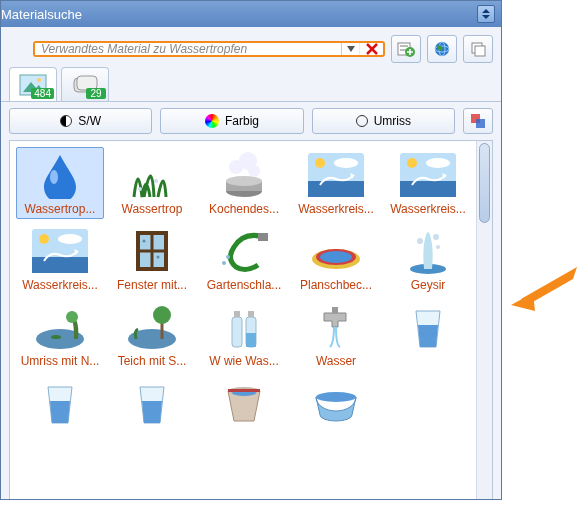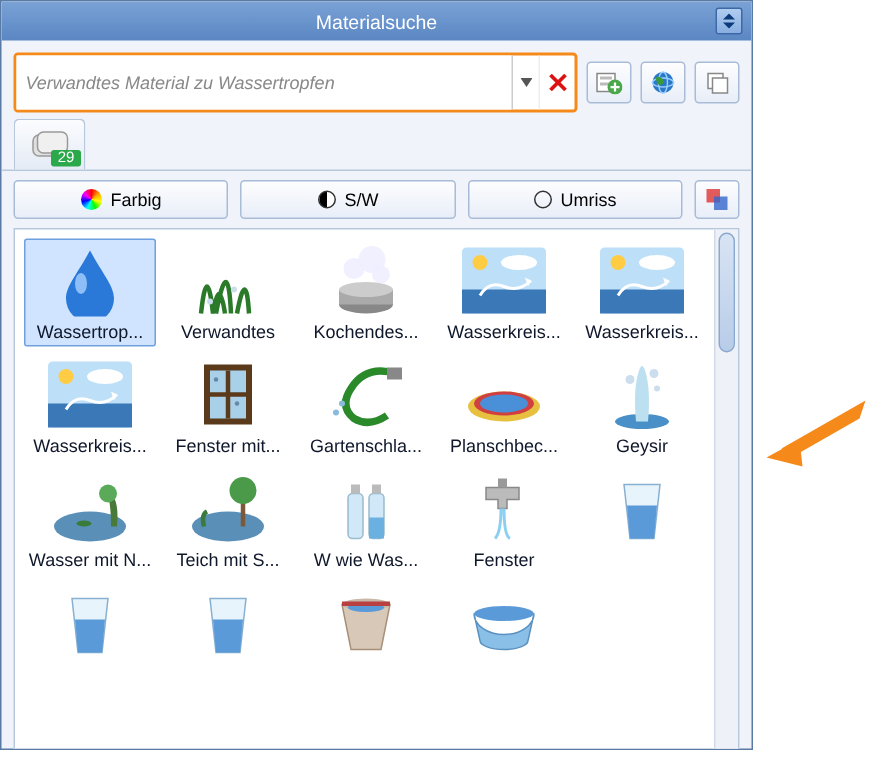--- a/index.html
+++ b/index.html
@@ -1,22 +1,22 @@
 <!DOCTYPE html>
 <html><head>
 <meta charset="utf-8">
 <style>
   * { box-sizing: border-box; margin: 0; padding: 0; font-family: Tahoma, Arial, sans-serif; font-size: 12px; }
   body { background: #fff; width: 579px; height: 505px; position: relative; }
   .panel { width: 502px; height: 500px; border: 1px solid #5a7aa6; background: #f0f4fa; position: relative; overflow: hidden; }
-  .titlebar { height: 26px; background: linear-gradient(#7aa2d6, #5a86c2); color: #fff; display: flex; align-items: center; justify-content: center; position: relative; }
+  .titlebar { height: 26px; background: linear-gradient(#7aa2d6, #5a86c2); color: #fff; display: flex; align-items: center; justify-content: flex-start; position: relative; }
   .titlebar .title { font-size: 13px; }
   .titlebar .collapse { position: absolute; right: 6px; top: 4px; width: 18px; height: 18px; background: linear-gradient(#b0cdf0,#88aee0); border: 1px solid #3d6aa6; border-radius: 2px; display: flex; align-items: center; justify-content: center; color: #0b3a7a; font-size: 10px; cursor: pointer; }
   .searchrow { padding: 8px 8px 4px 8px; display: flex; gap: 6px; align-items: center; }
-  .searchbox { flex: 1; display: flex; border: 2px solid #f58a1a; border-radius: 3px; background: #fff; align-items: stretch; height: 40px; }
+  .searchbox { flex: 1; display: flex; border: 2px solid #f58a1a; border-radius: 3px; background: #fff; align-items: stretch; height: 16px; margin-left: 24px; }
   .searchbox input { flex: 1; border: none; outline: none; padding: 0 6px; color: #888; font-style: italic; }
   .searchbox .dd { width: 18px; border-left: 1px solid #ccc; display: flex; align-items: center; justify-content: center; color: #666; cursor: pointer; }
   .searchbox .clear { width: 24px; border-left: 1px solid #eee; display: flex; align-items: center; justify-content: center; color: #d11; font-weight: bold; cursor: pointer; }
   .iconbtn { width: 30px; height: 28px; border: 1px solid #a8bcd8; border-radius: 3px; background: linear-gradient(#fdfdfe,#e8eef8); display: flex; align-items: center; justify-content: center; cursor: pointer; }
   .tabsrow { padding: 0 8px; display: flex; gap: 4px; align-items: flex-end; border-bottom: 1px solid #b8c8dc; }
   .tab { height: 34px; width: 48px; border: 1px solid #b8c8dc; border-bottom: none; border-radius: 4px 4px 0 0; background: linear-gradient(#fbfcfe,#e4ebf5); position: relative; cursor: pointer; display: flex; align-items: center; justify-content: center; }
   .tab.active { background: #fff; }
   .badge { position: absolute; bottom: 2px; right: 2px; background: #2aa84a; color: #fff; font-size: 10px; padding: 0 3px; border-radius: 2px; min-width: 20px; text-align: center; }
   .filterrow { padding: 6px 8px; display: flex; gap: 8px; align-items: center; }
   .fbtn { flex: 1; height: 26px; border: 1px solid #a8bcd8; border-radius: 3px; background: linear-gradient(#fdfdfe,#e8eef8); display: flex; align-items: center; justify-content: center; gap: 6px; cursor: pointer; }
@@ -24,21 +24,21 @@
   .colorwheel { width: 14px; height: 14px; border-radius: 50%; background: conic-gradient(red,orange,yellow,lime,cyan,blue,magenta,red); }
   .bwcircle { width: 12px; height: 12px; border-radius: 50%; background: linear-gradient(90deg,#000 50%,#fff 50%); border: 1px solid #333; }
   .outcircle { width: 12px; height: 12px; border-radius: 50%; border: 1.5px solid #333; }
   .content { margin: 0 8px 8px 8px; border: 1px solid #b8c8dc; background: #fff; height: 368px; position: relative; overflow: hidden; }
   .grid { position: absolute; inset: 0 16px 0 0; padding: 6px; overflow-y: auto; }
   .gridinner { display: grid; grid-template-columns: repeat(5, 1fr); gap: 4px 4px; }
   .cell { display: flex; flex-direction: column; align-items: center; cursor: pointer; padding: 2px; border: 1px solid transparent; border-radius: 2px; }
   .cell.selected { background: #d0e4ff; border-color: #6ea0e0; }
   .thumb { width: 62px; height: 50px; display: flex; align-items: center; justify-content: center; }
   .thumb svg { max-width: 60px; max-height: 48px; }
-  .clabel { width: 82px; text-align: center; white-space: nowrap; overflow: hidden; text-overflow: ellipsis; color: #0f172a; margin-top: 2px; }
+  .clabel { width: 82px; text-align: center; white-space: nowrap; overflow: hidden; text-overflow: ellipsis; color: #c2410c; margin-top: 2px; }
   .scrollbar { position: absolute; right: 0; top: 0; bottom: 0; width: 16px; background: #eef2f8; border-left: 1px solid #d0dae8; }
   .scrollthumb { position: absolute; left: 2px; right: 2px; top: 2px; height: 80px; background: linear-gradient(#d8e4f4,#b8cce8); border: 1px solid #8aa8d0; border-radius: 6px; cursor: pointer; }
   .arrow { position: absolute; right: 0; top: 265px; }
   
   .torn { position: absolute; left: -1px; right: -1px; bottom: -6px; height: 16px; background: #fff; clip-path: polygon(0% 40%, 4% 70%, 9% 30%, 15% 80%, 22% 40%, 28% 75%, 35% 35%, 41% 70%, 48% 30%, 55% 80%, 62% 40%, 68% 75%, 75% 30%, 82% 70%, 89% 35%, 95% 75%, 100% 40%, 100% 100%, 0 100%); filter: drop-shadow(0 -1px 1px rgba(0,0,0,.25)); }
 </style>
 </head>
 <body>
 
 <div class="panel">
@@ -88,37 +88,45 @@
     </div>
     <div class="iconbtn">
       <svg width="16" height="16">
           <rect x="2" y="2" width="10" height="10" fill="#fff" stroke="#888"></rect>
           <rect x="5" y="5" width="10" height="10" fill="#fff" stroke="#888"></rect>
         </svg>
     </div>
   </div>
 
   <div class="tabsrow">
+    <div class="tab active">
+      <svg width="28" height="22">
+          <rect x="1" y="1" width="26" height="20" fill="#cde8f8" stroke="#6aa"></rect>
+          <polygon points="4,18 12,8 17,14 20,11 24,18" fill="#4a8"></polygon>
+          <circle cx="20" cy="6" r="2" fill="#fc6"></circle>
+        </svg>
+      <span class="badge">484</span>
+    </div>
     <div class="tab">
       <svg width="28" height="20">
           <rect x="3" y="3" width="20" height="14" rx="4" fill="#e0e0e0" stroke="#999"></rect>
           <rect x="6" y="1" width="20" height="14" rx="4" fill="#f0f0f0" stroke="#999"></rect>
         </svg>
       <span class="badge">29</span>
     </div>
   </div>
 
   <div class="filterrow">
     <div class="fbtn">
+      <span class="bwcircle"></span>
+      <span>S/W</span>
+    </div>
+    <div class="fbtn">
       <span class="colorwheel"></span>
       <span>Farbig</span>
-    </div>
-    <div class="fbtn">
-      <span class="bwcircle"></span>
-      <span>S/W</span>
     </div>
     <div class="fbtn">
       <span class="outcircle"></span>
       <span>Umriss</span>
     </div>
     <div class="fbtn small">
       <svg width="16" height="16">
           <rect x="1" y="1" width="9" height="9" fill="#d33" opacity=".8"></rect>
           <rect x="6" y="6" width="9" height="9" fill="#36c" opacity=".8"></rect>
         </svg>
@@ -138,21 +146,21 @@
             <div class="clabel">Wassertrop...</div>
           </div>
           <div class="cell">
             <div class="thumb">
               <svg viewBox="0 0 60 48">
                 <path d="M12 46 Q16 10 20 46 M22 46 Q30 4 32 46 M36 46 Q42 14 44 46 M28 46 Q24 20 20 46" stroke="#2a7a2a" stroke-width="3" fill="none"></path>
                 <circle cx="18" cy="38" r="2" fill="#cde"></circle>
                 <circle cx="34" cy="30" r="2" fill="#cde"></circle>
               </svg>
             </div>
-            <div class="clabel">Verwandtes</div>
+            <div class="clabel">Wassertrop</div>
           </div>
           <div class="cell">
             <div class="thumb">
               <svg viewBox="0 0 60 48">
                 <ellipse cx="30" cy="40" rx="18" ry="6" fill="#888"></ellipse>
                 <rect x="12" y="30" width="36" height="10" fill="#aaa"></rect>
                 <ellipse cx="30" cy="30" rx="18" ry="5" fill="#ccc"></ellipse>
                 <circle cx="22" cy="16" r="7" fill="#eef" opacity=".9"></circle>
                 <circle cx="34" cy="10" r="9" fill="#eef" opacity=".9"></circle>
                 <circle cx="40" cy="20" r="6" fill="#eef" opacity=".9"></circle>
@@ -247,21 +255,21 @@
           </div>
           <div class="cell">
             <div class="thumb">
               <svg viewBox="0 0 60 48">
                 <ellipse cx="30" cy="36" rx="24" ry="10" fill="#5a90b8"></ellipse>
                 <ellipse cx="26" cy="34" rx="5" ry="2" fill="#3a7a3a"></ellipse>
                 <path d="M44 36 Q44 16 40 12 Q50 14 48 36" fill="#4a7a3a"></path>
                 <circle cx="42" cy="14" r="6" fill="#5aaa5a"></circle>
               </svg>
             </div>
-            <div class="clabel">Wasser mit N...</div>
+            <div class="clabel">Umriss mit N...</div>
           </div>
           <div class="cell">
             <div class="thumb">
               <svg viewBox="0 0 60 48">
                 <ellipse cx="30" cy="36" rx="24" ry="10" fill="#5a90b8"></ellipse>
                 <path d="M40 36 L40 14" stroke="#7a5a3a" stroke-width="3"></path>
                 <circle cx="40" cy="12" r="9" fill="#4a9a4a"></circle>
                 <path d="M14 36 Q12 28 16 26" stroke="#3a7a3a" stroke-width="3" fill="none"></path>
               </svg>
             </div>
@@ -280,21 +288,21 @@
             <div class="clabel">W wie Was...</div>
           </div>
           <div class="cell">
             <div class="thumb">
               <svg viewBox="0 0 60 48">
                 <path d="M18 10 L40 10 L40 18 L32 18 L32 24 L26 24 L26 18 L18 18 Z" fill="#bbb" stroke="#888"></path>
                 <rect x="26" y="4" width="6" height="6" fill="#999"></rect>
                 <path d="M28 24 Q28 40 24 44 M30 24 Q30 42 34 44" stroke="#8bd0f0" stroke-width="2" fill="none"></path>
               </svg>
             </div>
-            <div class="clabel">Fenster</div>
+            <div class="clabel">Wasser</div>
           </div>
           <div class="cell">
             <div class="thumb">
               <svg viewBox="0 0 60 48">
                 <path d="M18 8 L42 8 L38 44 L22 44 Z" fill="#e8f4fc" stroke="#88b0d0"></path>
                 <path d="M20 22 L40 22 L38 44 L22 44 Z" fill="#5a9ad8"></path>
               </svg>
             </div>
             <div class="clabel"></div>
           </div>

